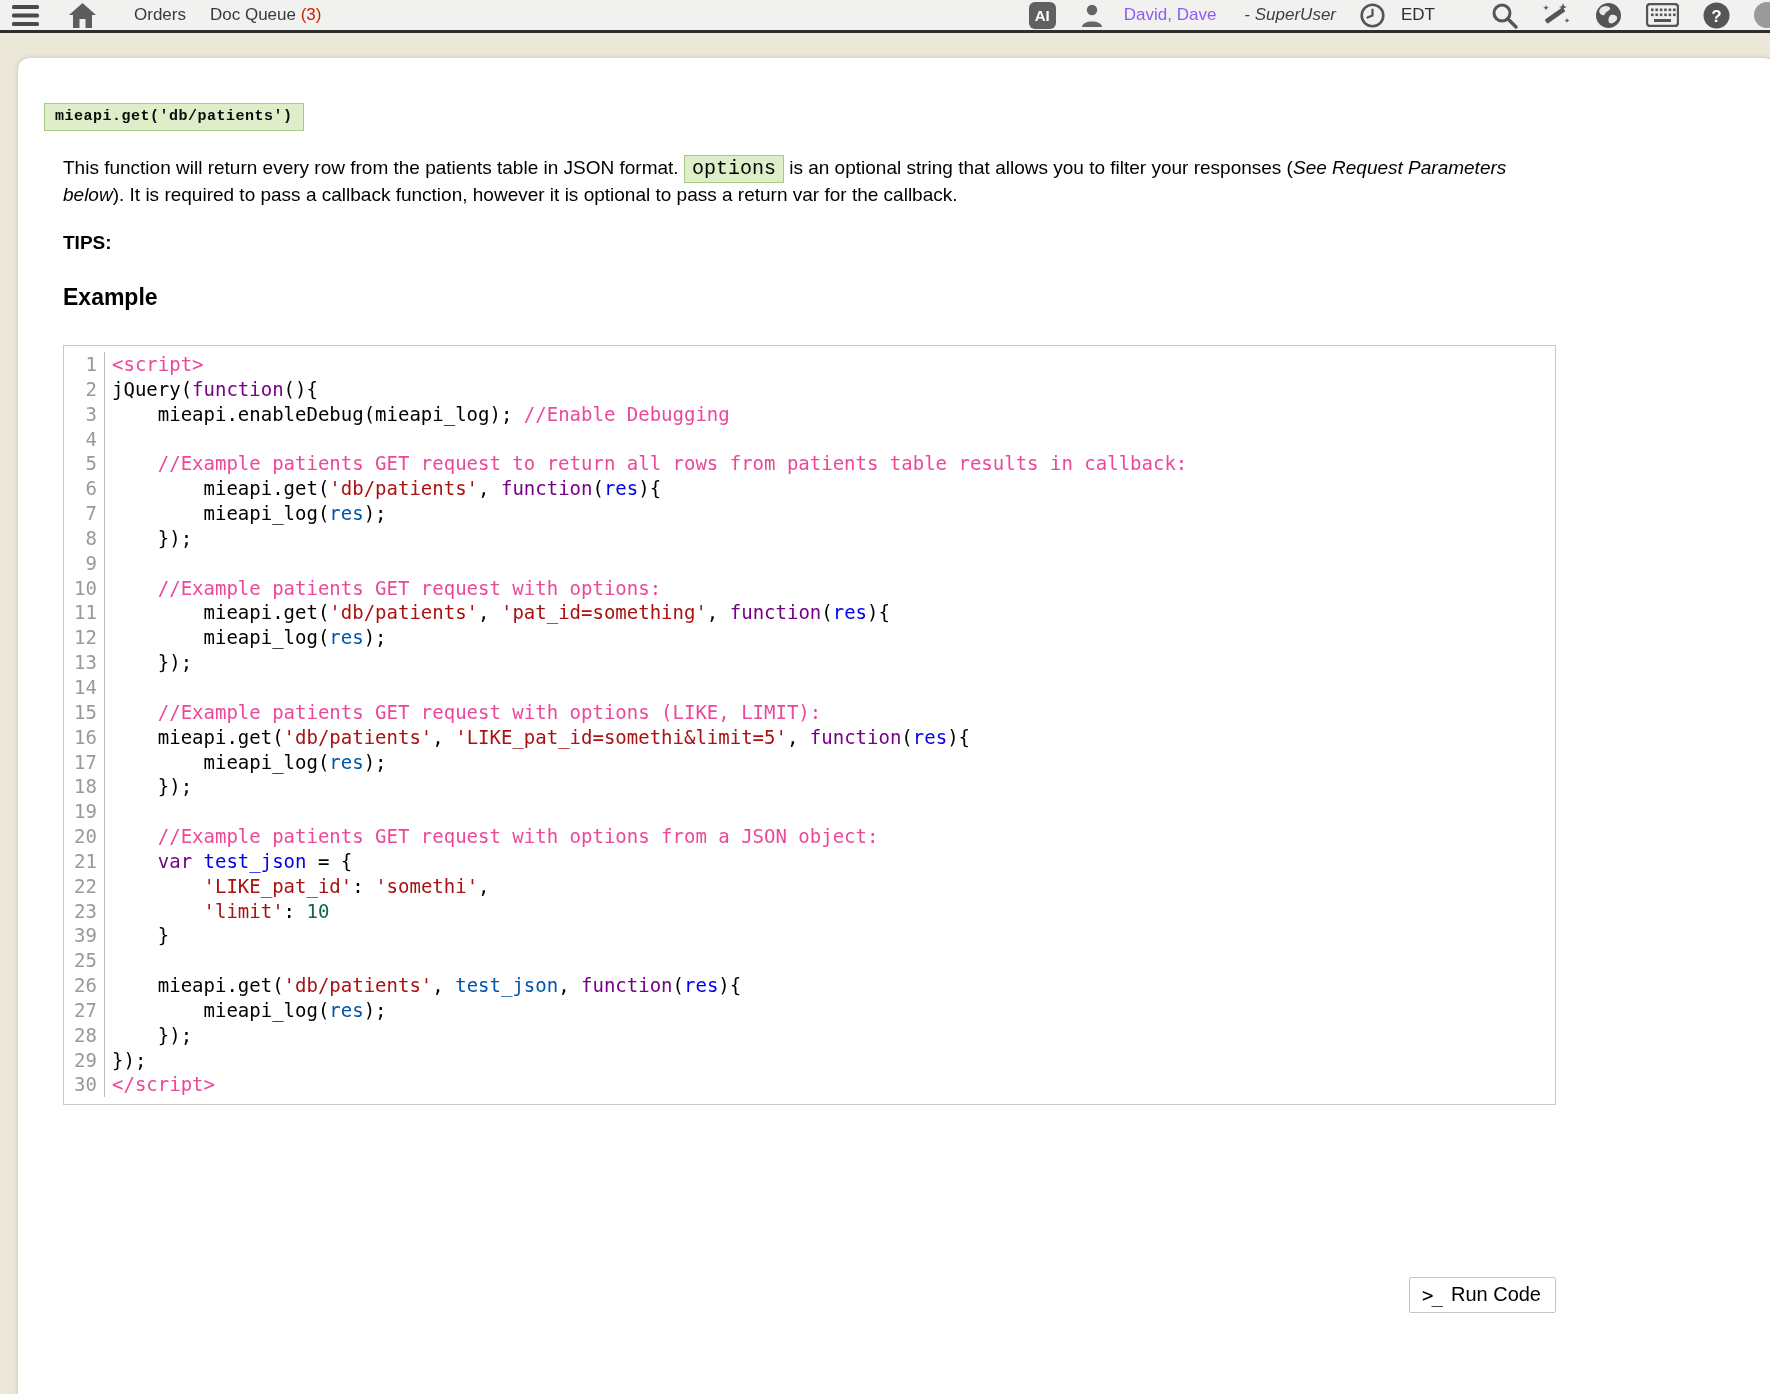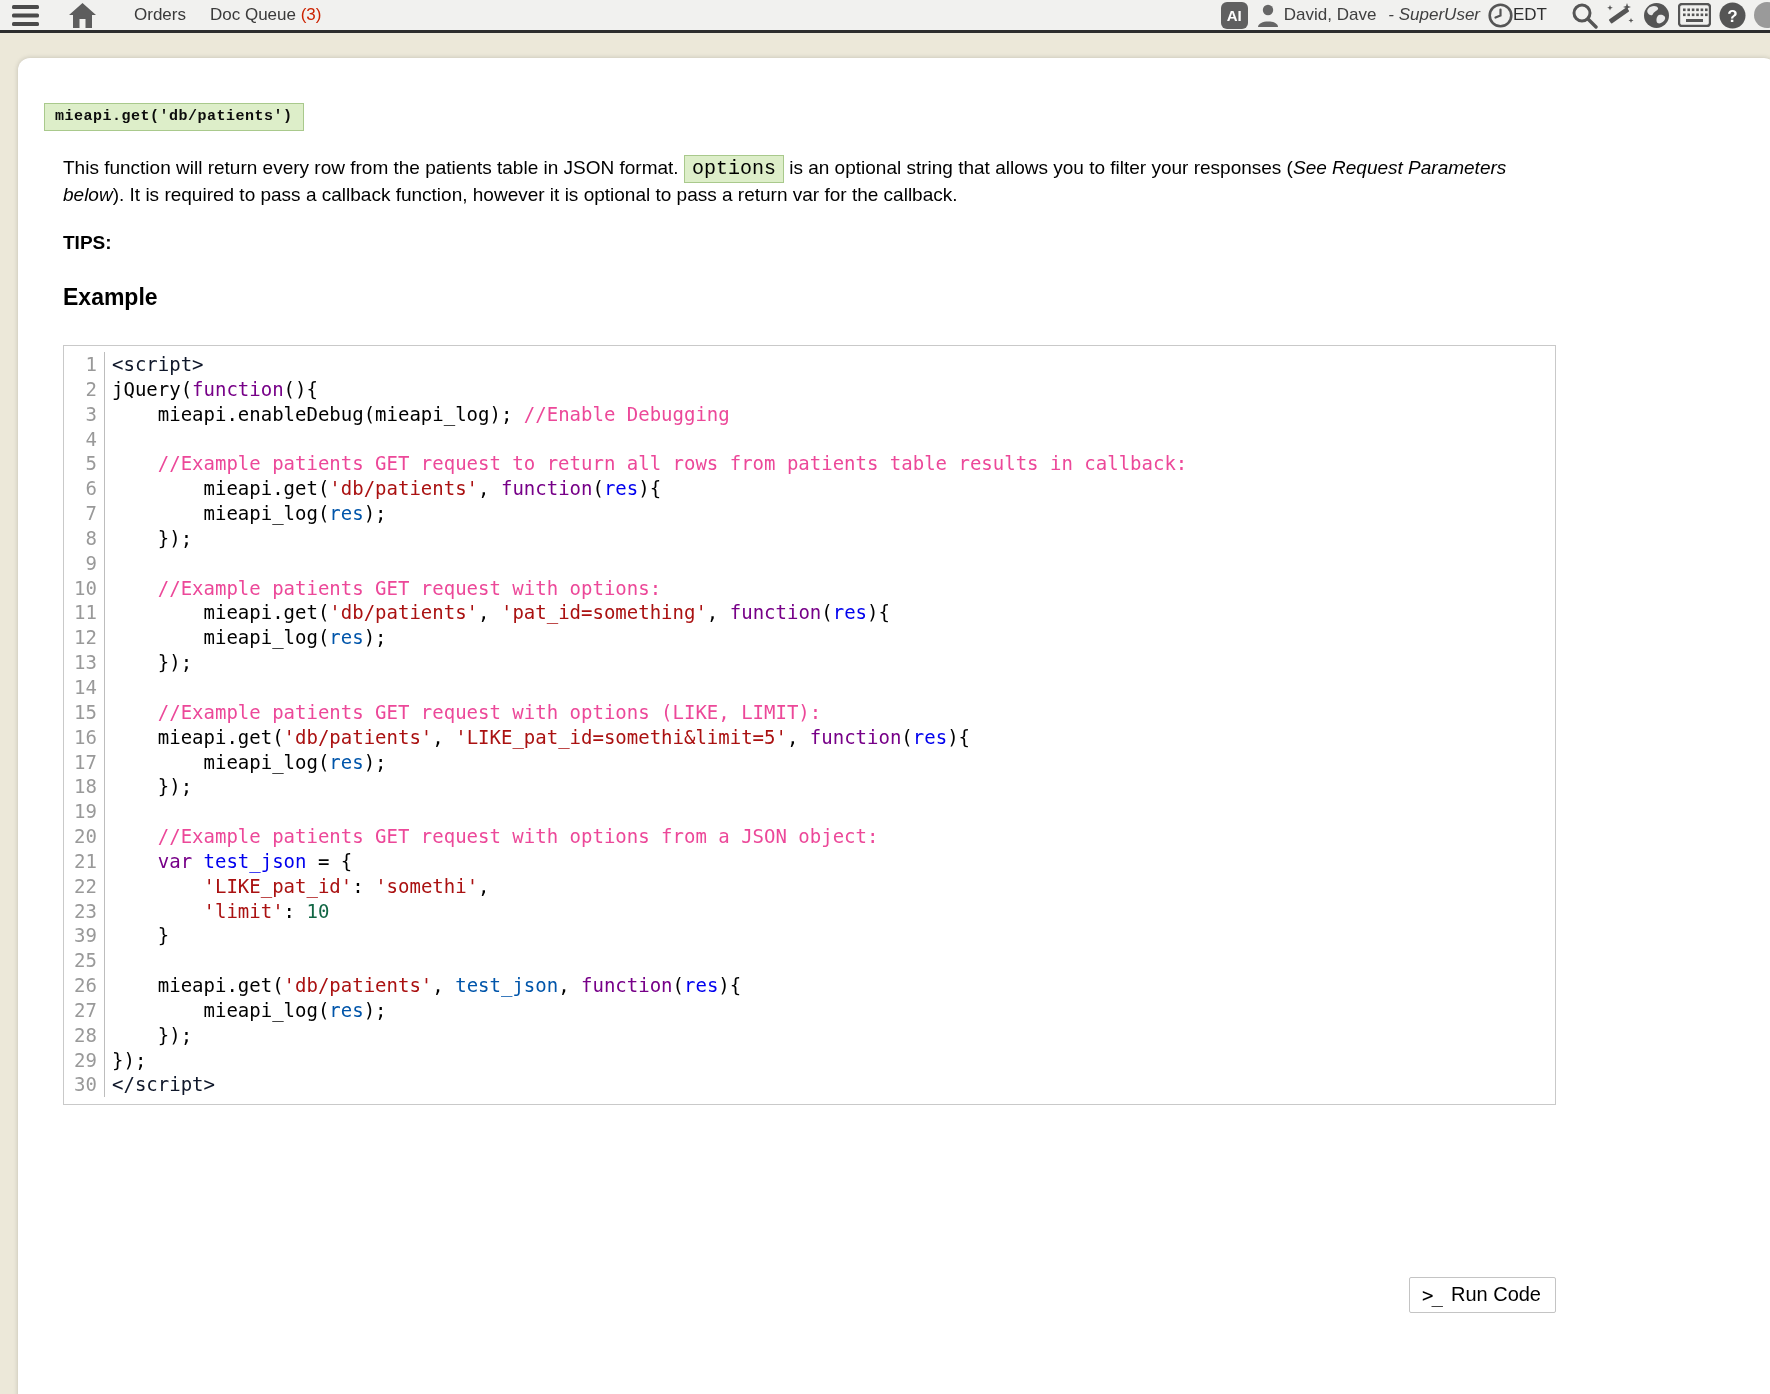--- a/index.html
+++ b/index.html
@@ -16,33 +16,33 @@
     position: absolute; left: 0; top: 0; right: 0;
     height: 33px;
     background: #f1f1ef;
     border-bottom: 3px solid #2d2d2d;
     display: flex; align-items: center;
     padding: 0 6px 0 12px;
     z-index: 10;
   }
   .topbar .left, .topbar .right { display: flex; align-items: center; }
   .topbar .left { gap: 24px; }
-  .topbar .right { margin-left: auto; gap: 8px; }
+  .topbar .right { margin-left: auto; gap: 24px; }
   .topbar .navlink { font-size: 17px; color: #3a3a3a; cursor: pointer; white-space: pre; }
   .topbar .badge-red { color: #cc2200; }
   .icon { display: inline-flex; align-items: center; justify-content: center; cursor: pointer; }
   .icon svg { display: block; }
   .ai-badge {
     width: 27px; height: 27px; border-radius: 6px;
     background: #606060; color: #fff;
     font-weight: bold; font-size: 15px;
     display: flex; align-items: center; justify-content: center;
     cursor: pointer;
   }
-  .username { font-size: 17px; color: #404040; margin-left: -4px; }
+  .username { font-size: 17px; color: #8b5cf6; margin-left: -4px; }
   .userrole { font-size: 17px; font-style: italic; color: #404040; margin-left: 4px; }
   .tz { font-size: 17px; color: #2f2f2f; margin-left: -8px; }
   .spacer8 { width: 8px; }
   .partial-circle {
     width: 26px; height: 26px; border-radius: 50%;
     background: #9a9a9a; margin-right: -16px;
   }
 
   
   .card {
@@ -104,21 +104,21 @@
   .gutter {
     width: 41px;
     text-align: right;
     padding-right: 7px;
     color: #999;
     border-right: 1px solid #bdbdbd;
     flex: none;
     user-select: none;
   }
   .code-lines { padding-left: 7px; white-space: pre; flex: 1; }
-  .tok-tag     { color: #0f172a; }
+  .tok-tag     { color: #ec4899; }
   .tok-keyword { color: #770088; }
   .tok-string  { color: #aa1111; }
   .tok-comment { color: #ec4899; }
   .tok-number  { color: #116644; }
   .tok-def     { color: #0000ee; }
   .tok-var2    { color: #0055aa; }
 
   
   .run-row { width: 1512px; margin-top: 172px; text-align: right; }
   .run-btn {

